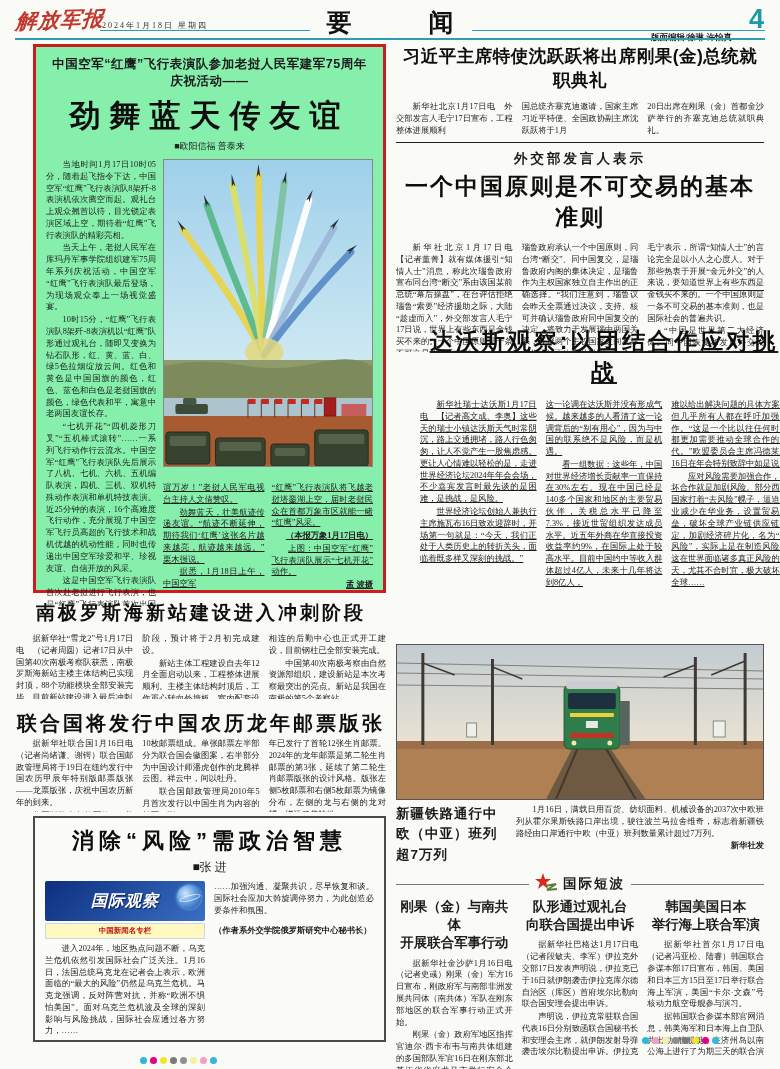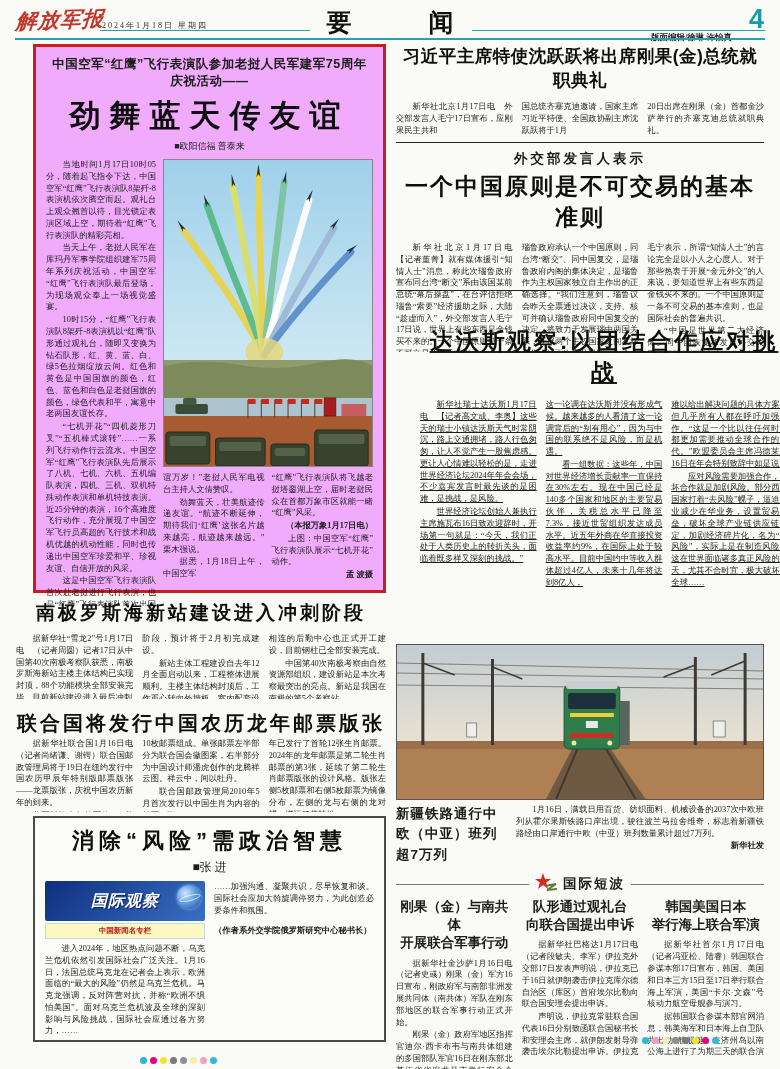--- a/index.html
+++ b/index.html
@@ -22,29 +22,29 @@
   .cols{display:flex;gap:9px;}
   .col{flex:1;}
   .hl{font-family:"Liberation Sans",sans-serif;font-weight:900;text-align:center;color:#0e0e0e;}
   .kick{font-family:"Liberation Sans",sans-serif;font-weight:bold;text-align:center;}
   .divider{position:absolute;height:1px;background:#222;}
   .credit{font-weight:bold;text-align:right;font-size:8.3px;margin:0;}
   .dateline{font-weight:bold;}
   .dot{display:inline-block;width:7px;height:7px;border-radius:50%;margin-right:3px;}
   
   #lead-box{position:absolute;left:33px;top:44px;width:353px;height:549px;border:3px solid #cb1d1d;
-            background:#f0abfc;box-sizing:border-box;padding:9px 10px;}
+            background:#86efac;box-sizing:border-box;padding:9px 10px;}
   #lead-kicker{font-size:12.5px;letter-spacing:0.5px;}
   #lead-headline{font-size:31px;letter-spacing:9px;margin:5px 0 3px;}
   #lead-byline{text-align:center;font-size:9px;color:#222;margin-bottom:6px;}
   #lead-body{display:flex;gap:7px;}
   #lead-colL{width:110px;height:447px;}
   #lead-colR{flex:1;}
   #lead-photo{height:306px;border:1px solid #888;position:relative;overflow:hidden;}
-  #lead-below{display:flex;gap:7px;margin-top:5px;height:116px;}
+  #lead-below{display:flex;gap:7px;margin-top:15px;height:116px;text-decoration:underline;}
   #lead-below .bcol{flex:1;}
   
   #antarctic{position:absolute;left:16px;top:600px;width:370px;}
   #antarctic .hl{font-size:19px;letter-spacing:3px;}
   #antarctic .cols{margin-top:7px;height:66px;}
   #stamp{position:absolute;left:16px;top:710px;width:370px;}
   #stamp .hl{font-size:20px;letter-spacing:3px;}
   #stamp .cols{margin-top:1px;height:74px;}
   #risk-box{position:absolute;left:33px;top:816px;width:353px;height:226px;border:2px solid #4a4a4a;
             box-sizing:border-box;padding:8px 10px;background:#fbfbf8;}
@@ -276,21 +276,21 @@
       </div>
     </div>
   </div>
 
   <div id="dots-left"><span class="dot" style="background: rgb(43, 184, 217);"></span><span class="dot" style="background: rgb(229, 0, 125);"></span><span class="dot" style="background: rgb(242, 229, 46);"></span><span class="dot" style="background: rgb(122, 122, 122);"></span><span class="dot" style="background: rgb(143, 143, 143);"></span><span class="dot" style="background: rgb(245, 240, 168);"></span><span class="dot" style="background: rgb(242, 160, 189);"></span><span class="dot" style="background: rgb(53, 184, 217);"></span></div>
 
   <div id="xi">
     <div class="hl">习近平主席特使沈跃跃将出席刚果(金)总统就职典礼</div>
     <div class="cols clip">
       <div class="col">
-          <p class="p">新华社北京1月17日电　外交部发言人毛宁17日宣布，应刚果民主共和</p>
+          <p class="p">新华社北京1月17日电　外交部发言人毛宁17日宣布，工程整体进展顺利</p>
         </div>
       <div class="col">
           <p class="p" style="text-indent:0;">国总统齐塞克迪邀请，国家主席习近平特使、全国政协副主席沈跃跃将于1月</p>
         </div>
       <div class="col">
           <p class="p" style="text-indent:0;">20日出席在刚果（金）首都金沙萨举行的齐塞克迪总统就职典礼。</p>
         </div>
     </div>
   </div>
   <div class="divider" style="left:396px;width:368px;top:142px;"></div>

